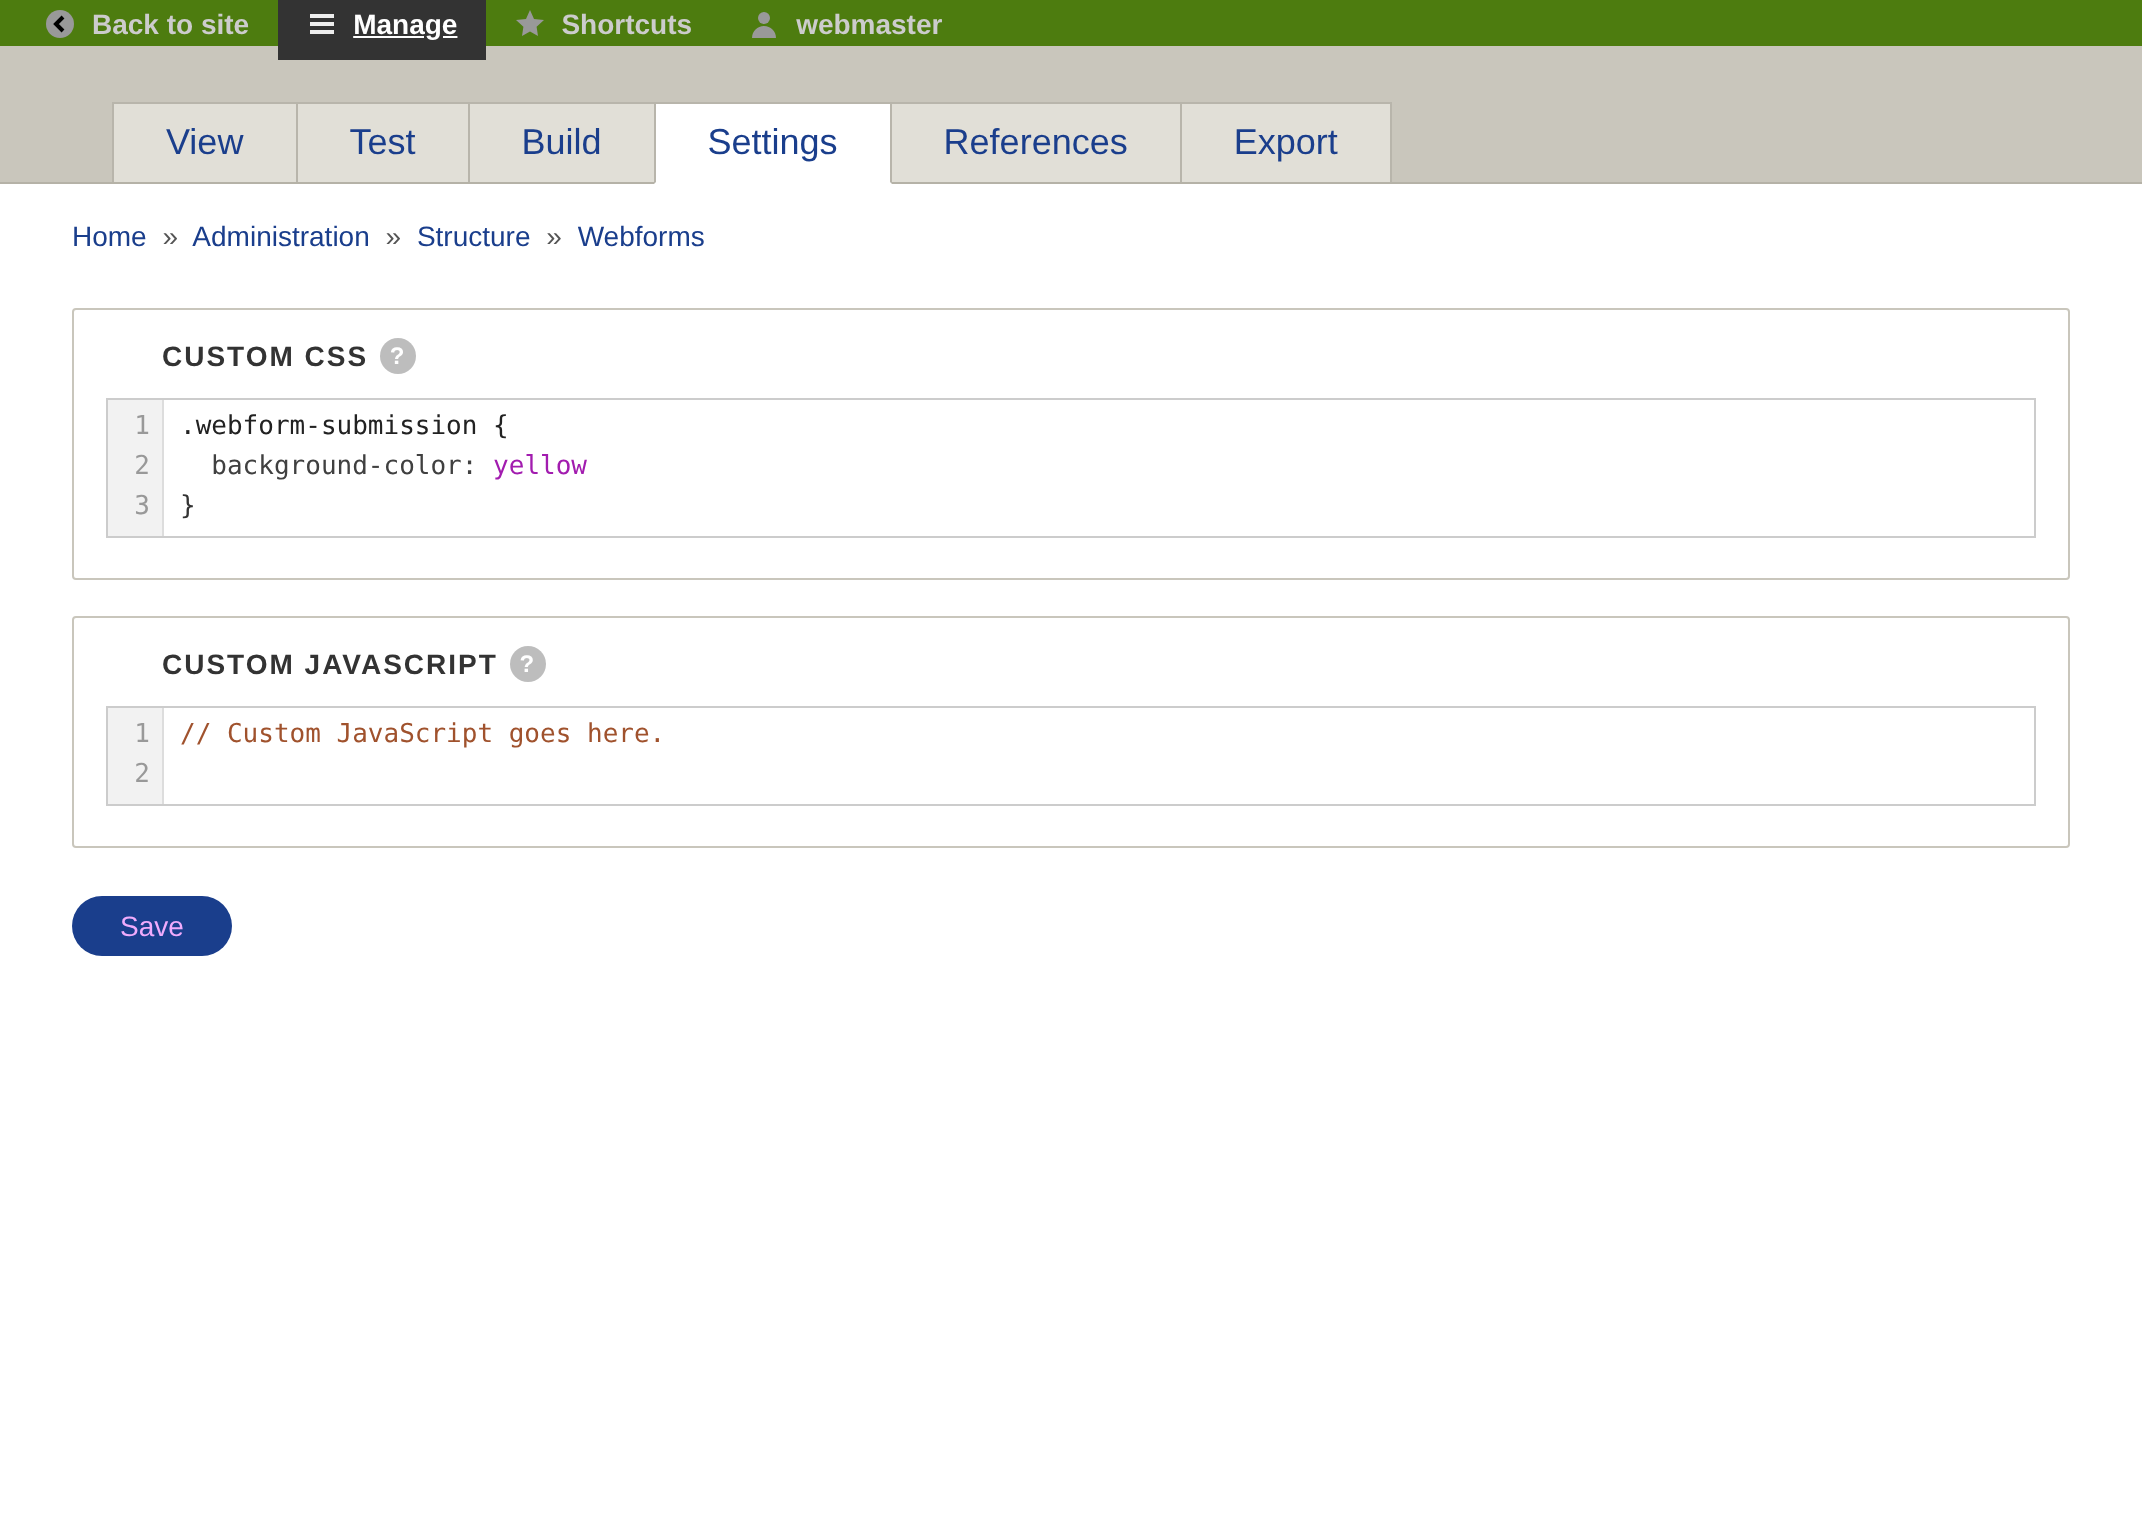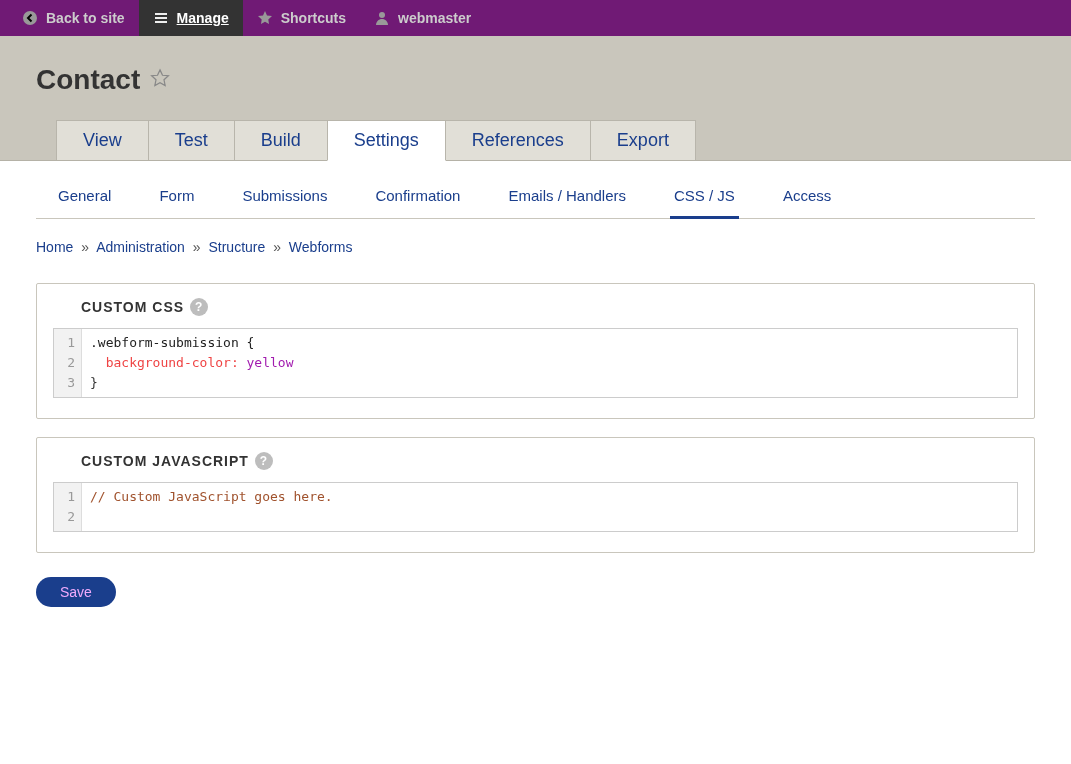--- a/index.html
+++ b/index.html
@@ -6,24 +6,24 @@
   body {
     font-family: "Lucida Grande", "Helvetica Neue", Arial, sans-serif;
     font-size: 14px;
     background: #fff;
     color: #333;
     width: 1071px;
   }
 
   
   .toolbar {
-    background: #701a75;
-    display: flex;
-    align-items: center;
-    height: 36px;
+    background: #4d7c0f;
+    display: flex;
+    align-items: center;
+    height: 23px;
     padding: 0 8px;
     gap: 0;
   }
   .toolbar-item {
     display: flex;
     align-items: center;
     height: 36px;
     padding: 0 14px;
     color: #ccc;
     cursor: pointer;
@@ -170,21 +170,21 @@
     user-select: none;
     min-width: 28px;
   }
   .gutter div { line-height: 20px; }
   .code-lines {
     padding: 4px 8px;
     flex: 1;
   }
   .code-lines .line { line-height: 20px; white-space: pre; }
   .tok-selector { color: #222; }
-  .tok-prop { color: #ef4444; }
+  .tok-prop { color: #404040; }
   .tok-value { color: #a21caf; }
   .tok-comment { color: #a0522d; }
 
   
   .save-button {
     background: #1a3e8c;
     color: #f0abfc;
     border: none;
     border-radius: 16px;
     padding: 7px 24px;
@@ -227,49 +227,32 @@
       <svg width="16" height="16" viewBox="0 0 16 16">
           <circle cx="8" cy="5" r="3" fill="#999"></circle>
           <path d="M2 15c0-3.3 2.7-6 6-6s6 2.7 6 6z" fill="#999"></path>
         </svg>
     </span>
     <span class="toolbar-label">webmaster</span>
   </div>
 </div>
 
 <div class="header-region">
-  <div class="page-title-row">
-    <h1 class="page-title">Contact</h1>
-    <span class="star-outline">
-      <svg width="20" height="20" viewBox="0 0 16 16">
-          <path d="M8 1.5l2 4.3 4.7.4-3.5 3.2.9 4.6L8 11.7 3.9 14l.9-4.6L1.3 6.2l4.7-.4z" fill="none" stroke="#888" stroke-width="1"></path>
-        </svg>
-    </span>
-  </div>
   <div class="primary-tabs">
     <div class="primary-tab">View</div>
     <div class="primary-tab">Test</div>
     <div class="primary-tab">Build</div>
     <div class="primary-tab active">Settings</div>
     <div class="primary-tab">References</div>
     <div class="primary-tab">Export</div>
   </div>
 </div>
 
 <div class="content">
 
-  <div class="secondary-tabs">
-    <div class="secondary-tab">General</div>
-    <div class="secondary-tab">Form</div>
-    <div class="secondary-tab">Submissions</div>
-    <div class="secondary-tab">Confirmation</div>
-    <div class="secondary-tab">Emails / Handlers</div>
-    <div class="secondary-tab active">CSS / JS</div>
-    <div class="secondary-tab">Access</div>
-  </div>
 
   <div class="breadcrumbs">
     <a>Home</a>
     <span class="breadcrumb-sep">»</span>
     <a>Administration</a>
     <span class="breadcrumb-sep">»</span>
     <a>Structure</a>
     <span class="breadcrumb-sep">»</span>
     <a>Webforms</a>
   </div>

